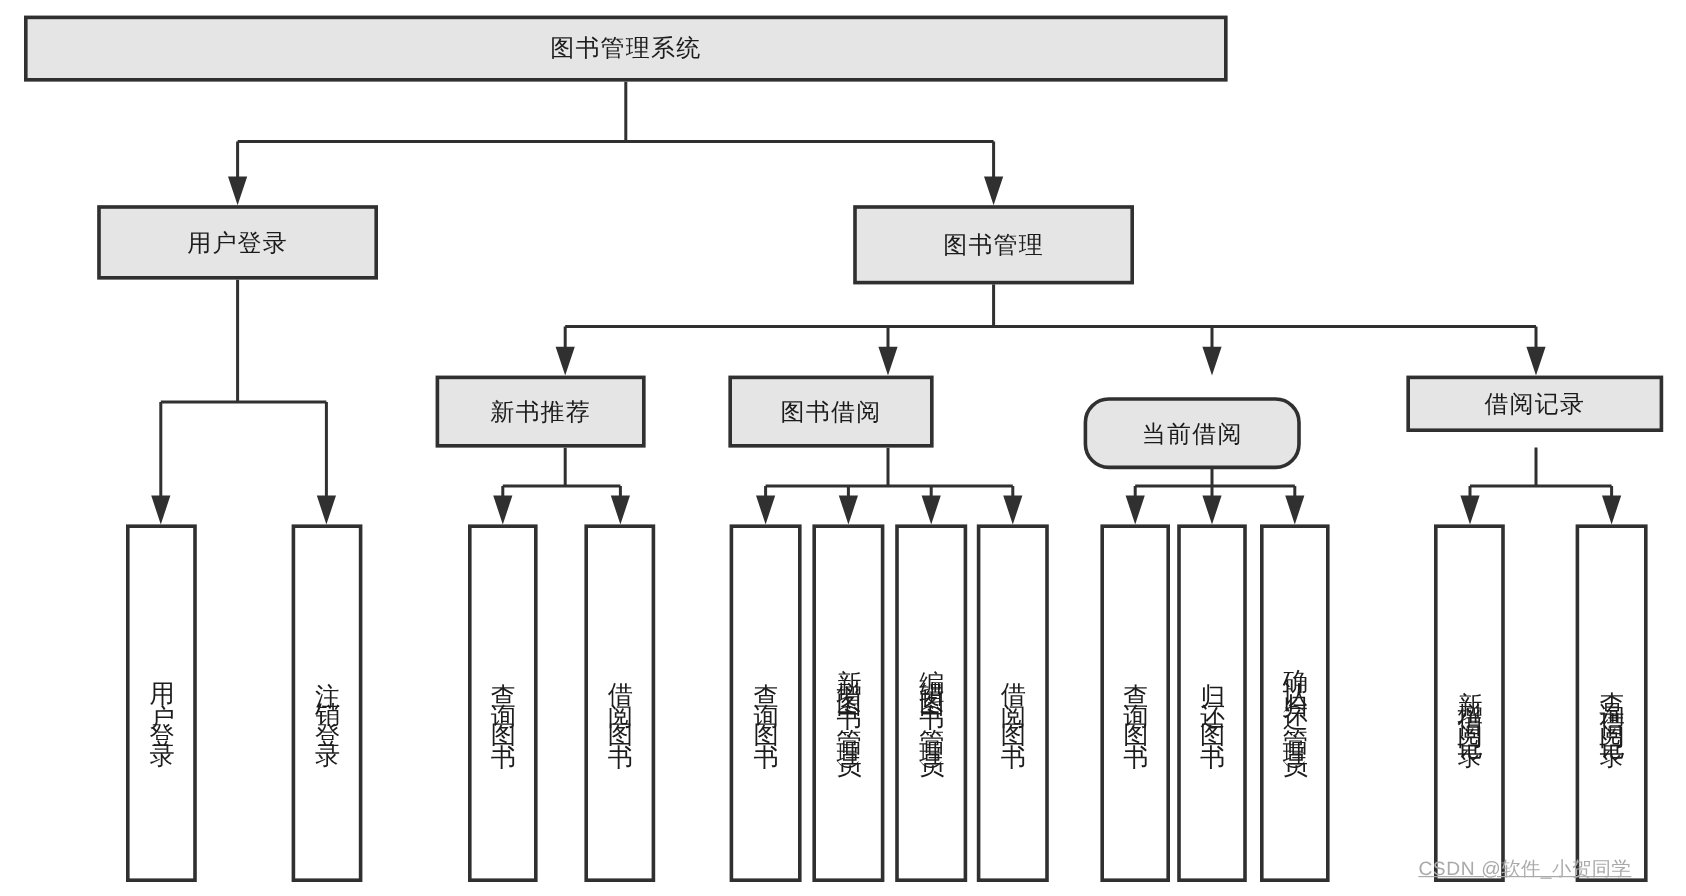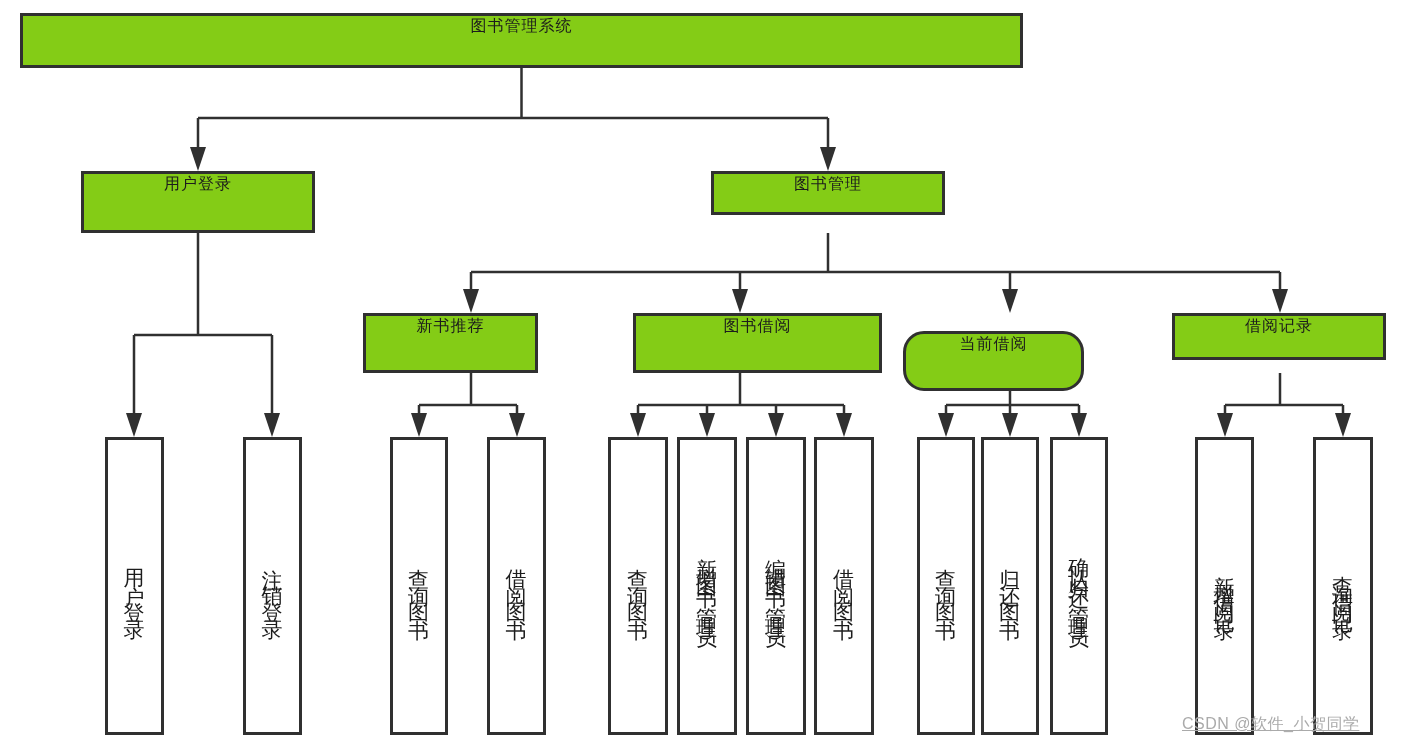--- a/index.html
+++ b/index.html
@@ -8,24 +8,24 @@
     --bg:#ffffff;
     --watermark:#aaaaaa;
   }
   html,body{margin:0;padding:0;background:var(--bg);}
   .stage{
     position:relative;width:1405px;height:747px;background:var(--bg);
     overflow:hidden;font-family:"Liberation Sans", sans-serif;
   }
   .connector-svg{position:absolute;left:0;top:0;z-index:1;}
   .node{
-    position:absolute;box-sizing:border-box;background:#84cc16;
+    position:absolute;box-sizing:border-box;background:#e5e5e5;
     border:3px solid var(--line);color:var(--text);
-    display:flex;justify-content:center;
-    font-size:16px;letter-spacing:1px;z-index:2;white-space:nowrap;
+    display:flex;align-items:center;justify-content:center;
+    font-size:20px;letter-spacing:1px;z-index:2;white-space:nowrap;
   }
   .leaf{
     position:absolute;box-sizing:border-box;background:#fff;
     border:3px solid var(--line);color:var(--text);
     top:437px;height:298px;z-index:2;
     display:flex;align-items:center;justify-content:center;
   }
   .vtext{
     writing-mode:vertical-rl;text-orientation:mixed;
     font-size:21px;line-height:1;letter-spacing:17px;
@@ -65,28 +65,28 @@
              M1217,413 L1233,413 L1225,437 Z  M1335,413 L1351,413 L1343,437 Z" fill="#303030" stroke="none"></path>
   </svg>
 
   <div class="node" style="left:20px;top:13px;width:1003px;height:55px;">
     <span>图书管理系统</span>
   </div>
 
   <div class="node" style="left:81px;top:171px;width:234px;height:62px;">
     <span>用户登录</span>
   </div>
-  <div class="node" style="left:711px;top:171px;width:234px;height:44px;">
+  <div class="node" style="left:711px;top:171px;width:234px;height:66px;">
     <span>图书管理</span>
   </div>
 
   <div class="node" style="left:363px;top:313px;width:175px;height:60px;">
     <span>新书推荐</span>
   </div>
-  <div class="node" style="left:633px;top:313px;width:249px;height:60px;">
+  <div class="node" style="left:607px;top:313px;width:171px;height:60px;">
     <span>图书借阅</span>
   </div>
   <div class="node" style="left:903px;top:331px;width:181px;height:60px;border-radius:21px;">
     <span>当前借阅</span>
   </div>
   <div class="node" style="left:1172px;top:313px;width:214px;height:47px;">
     <span>借阅记录</span>
   </div>
 
   <div class="leaf" style="left:105px;width:59px;">

